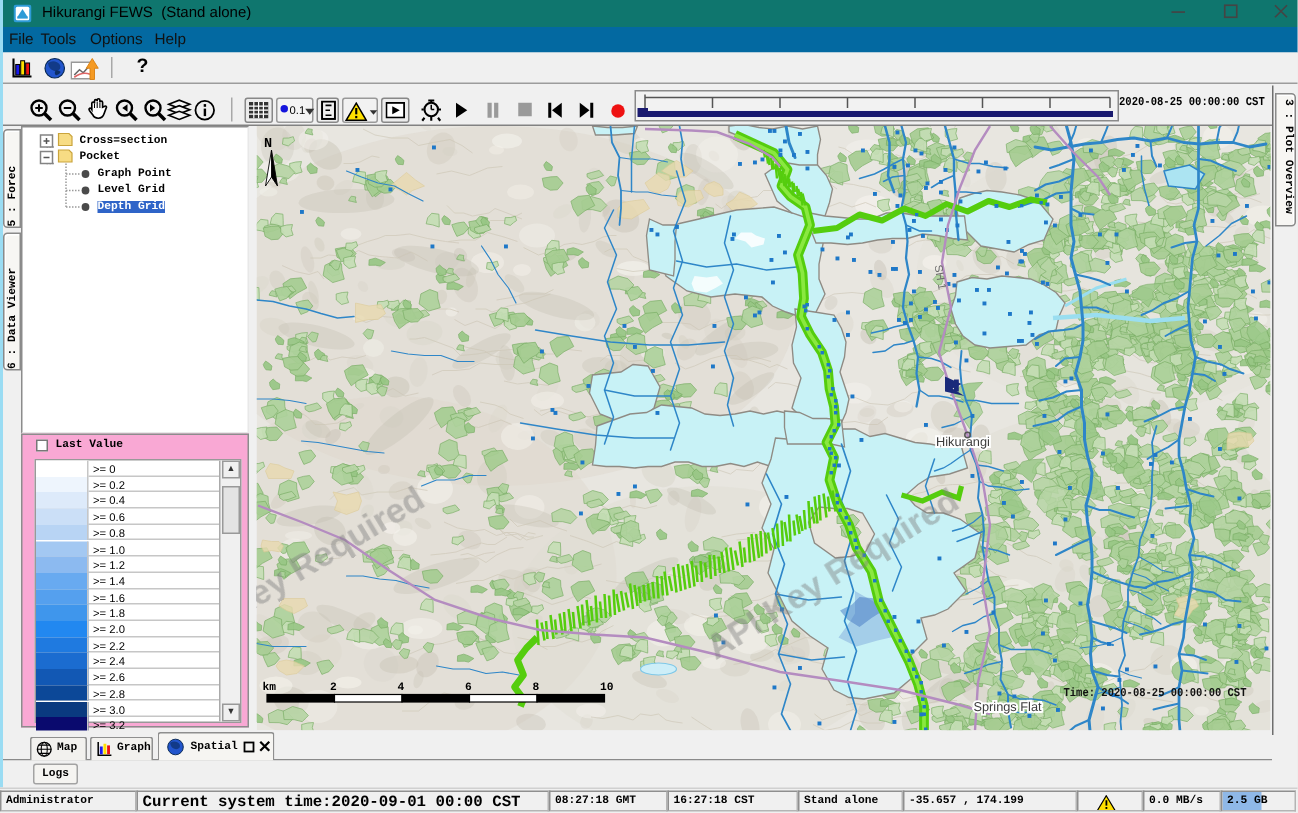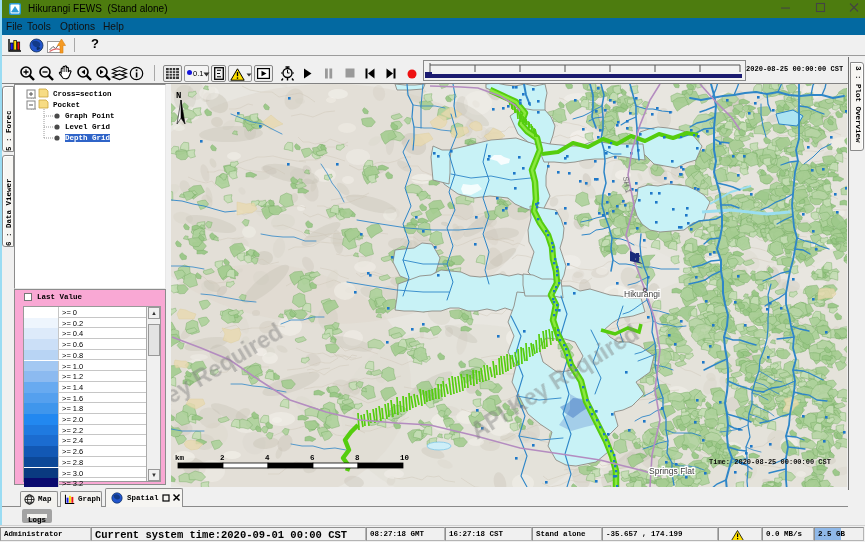--- a/index.html
+++ b/index.html
@@ -1,21 +1,21 @@
 <!DOCTYPE html>
 <html><head><meta charset="utf-8">
 <style>
 *{margin:0;padding:0;box-sizing:border-box}
 html,body{width:865px;height:542px;overflow:hidden;background:#f0f0f0;
   font-family:"Liberation Sans",sans-serif;}
 .mono{font-family:"Liberation Mono",monospace;font-weight:bold;}
 #win{position:absolute;left:0;top:0;width:865px;height:542px;}
 #blueedge{position:absolute;left:0;top:0;width:2px;height:525px;background:#9adcf3;}
 
-#title{position:absolute;left:2px;top:0;width:863px;height:18px;background:#4d7c0f;}
+#title{position:absolute;left:2px;top:0;width:863px;height:18px;background:#0f766e;}
 #title .txt{position:absolute;left:26px;top:3px;font-size:10px;color:#000;}
 #ticon{position:absolute;left:7px;top:3px;width:12px;height:12px;}
 .wbtn{position:absolute;top:0;width:14px;height:15px;color:#333;}
 
 #menu{position:absolute;left:2px;top:18px;width:863px;height:17px;background:#0369a1;font-size:10.2px;color:#111;}
 #menu span{position:absolute;top:3px;}
 
 #tb1{position:absolute;left:2px;top:35px;width:863px;height:21px;background:#f0f0f0;border-bottom:1px solid #9c9c9c;}
 
 #tb2{position:absolute;left:2px;top:57px;width:846px;height:27px;background:#f0f0f0;border-bottom:1px solid #828282;}
@@ -42,21 +42,21 @@
 .lsw{position:absolute;left:0;top:0;width:35px;height:10.7px;border-right:1px solid #c6c6c6;}
 .ltx{position:absolute;left:38px;top:1px;font-size:7.5px;color:#000;}
 #lsb{position:absolute;right:0;top:0;width:14px;height:174px;background:#f0f0f0;border-left:1px solid #aaa;}
 .sbtn{position:absolute;left:1px;width:12px;height:12px;background:#f0f0f0;border:1px solid #999;font-size:6px;text-align:center;line-height:11px;color:#333;}
 
 #map{position:absolute;left:171px;top:84px;width:676px;height:403px;overflow:hidden;}
 
 #btabs{position:absolute;left:2px;top:487px;width:846px;height:20px;background:#f0f0f0;border-bottom:1px solid #8a8a8a;}
 .btab{position:absolute;background:#f2f1ee;border:1px solid #8f8f8f;border-bottom:none;border-radius:2px 2px 0 0;font-size:7.5px;color:#000;}
 #logsrow{position:absolute;left:2px;top:507px;width:846px;height:18px;background:#f0f0f0;}
-#logsbtn{position:absolute;left:20px;top:2px;width:30px;height:14px;background:#f5f4f1;border:5px solid #a3a3a3;border-radius:2px;font-size:7.5px;text-align:center;line-height:12px;}
+#logsbtn{position:absolute;left:20px;top:2px;width:30px;height:14px;background:#f5f4f1;border:1px solid #a3a3a3;border-radius:2px;font-size:7.5px;text-align:center;line-height:12px;}
 
 #status{position:absolute;left:0px;top:525px;width:865px;height:17px;background:#f0f0f0;border-top:1px solid #d0d0d0;font-size:7.5px;}
 .sf{position:absolute;top:1px;height:14px;border:1px solid #b4b4b4;border-top-color:#8f8f8f;border-left-color:#8f8f8f;padding:2px 0 0 3px;white-space:pre;overflow:hidden;}
 </style></head>
 <body>
 <div id="win">
 <div id="blueedge"></div>
 <div id="title">
  <svg id="ticon" viewBox="0 0 12 12">
         <rect x="0" y="0" width="12" height="12" rx="2" fill="#2e9bd6"></rect>

